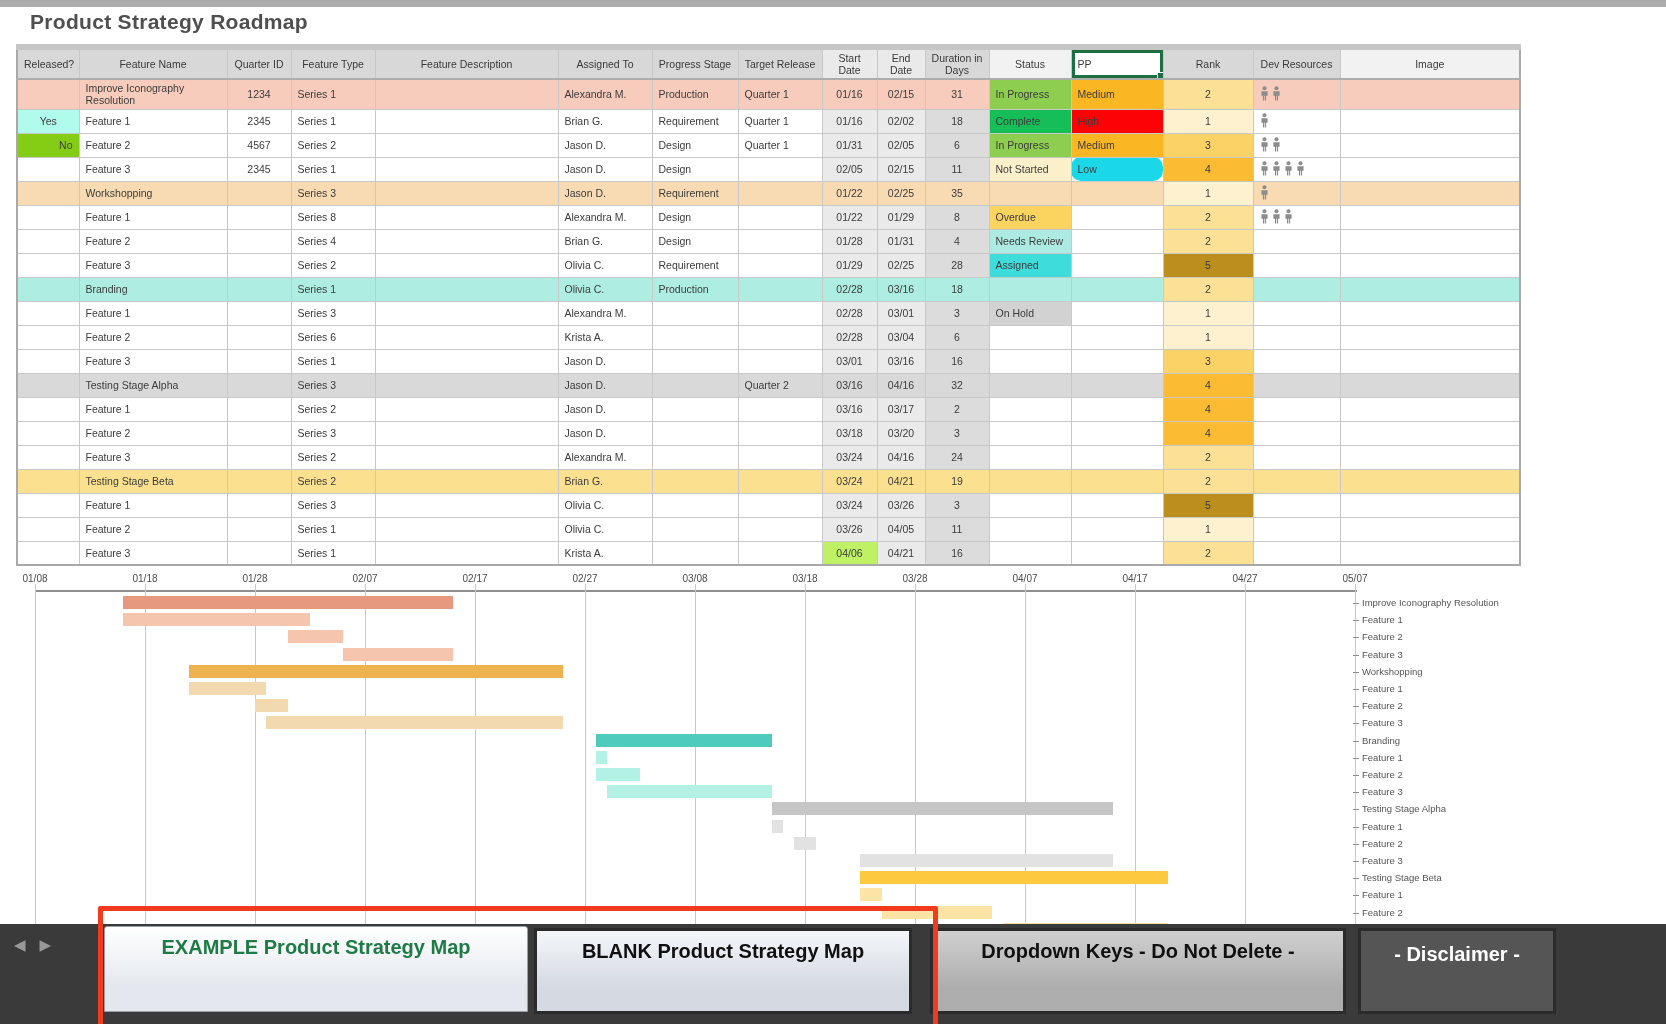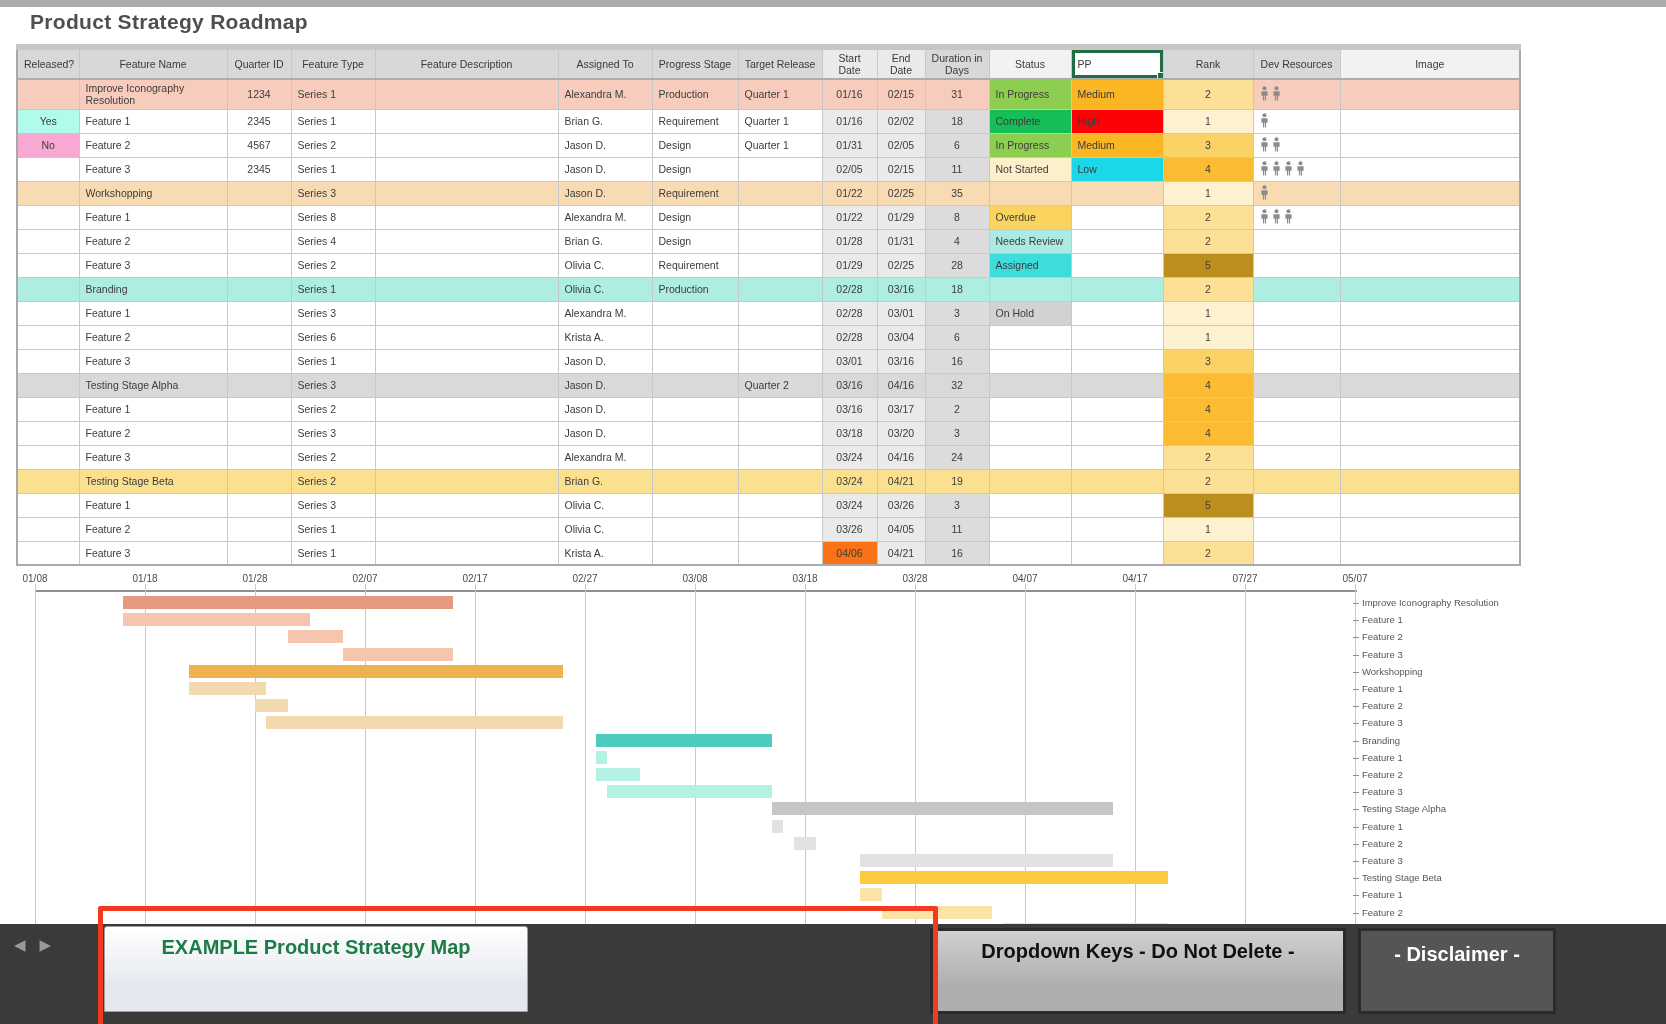--- a/index.html
+++ b/index.html
@@ -133,21 +133,21 @@
             <td class="cell" style="background: rgb(22, 190, 87);">Complete</td>
             <td class="cell" style="background: rgb(252, 1, 5);">High</td>
             <td class="cell c" style="background: rgb(253, 241, 207);">1</td>
             <td class="cell"><svg viewBox="0 0 20 34" width="9" height="15" class="person-icon">
                 <circle cx="10" cy="5" r="4.6" fill="#8C8C8C"></circle>
                 <path d="M3 12 h14 v10 h-3.4 v11 h-2.8 v-11 h-1.6 v11 H6.4 v-11 H3 z" fill="#8C8C8C"></path>
               </svg></td>
             <td class="cell"></td>
           </tr>
           <tr style="height: 24px;">
-            <td class="cell c" style="background: #f9a8d4;">No</td>
+            <td class="cell c" style="background: #84cc16; text-align: right;">No</td>
             <td class="cell">Feature 2</td>
             <td class="cell c">4567</td>
             <td class="cell">Series 2</td>
             <td class="cell"></td>
             <td class="cell">Jason D.</td>
             <td class="cell">Design</td>
             <td class="cell">Quarter 1</td>
             <td class="cell c" style="background: rgb(234, 234, 234);">01/31</td>
             <td class="cell c" style="background: rgb(234, 234, 234);">02/05</td>
             <td class="cell c" style="background: rgb(220, 220, 220);">6</td>
@@ -169,21 +169,21 @@
             <td class="cell c">2345</td>
             <td class="cell">Series 1</td>
             <td class="cell"></td>
             <td class="cell">Jason D.</td>
             <td class="cell">Design</td>
             <td class="cell"></td>
             <td class="cell c" style="background: rgb(234, 234, 234);">02/05</td>
             <td class="cell c" style="background: rgb(234, 234, 234);">02/15</td>
             <td class="cell c" style="background: rgb(220, 220, 220);">11</td>
             <td class="cell" style="background: rgb(251, 240, 202);">Not Started</td>
-            <td class="cell" style="background: rgb(27, 216, 233);">Low</td>
+            <td class="cell" style="background: rgb(27, 216, 233); border-radius: 10px;">Low</td>
             <td class="cell c" style="background: rgb(251, 187, 51);">4</td>
             <td class="cell"><svg viewBox="0 0 20 34" width="9" height="15" class="person-icon">
                 <circle cx="10" cy="5" r="4.6" fill="#8C8C8C"></circle>
                 <path d="M3 12 h14 v10 h-3.4 v11 h-2.8 v-11 h-1.6 v11 H6.4 v-11 H3 z" fill="#8C8C8C"></path>
               </svg><svg viewBox="0 0 20 34" width="9" height="15" class="person-icon">
                 <circle cx="10" cy="5" r="4.6" fill="#8C8C8C"></circle>
                 <path d="M3 12 h14 v10 h-3.4 v11 h-2.8 v-11 h-1.6 v11 H6.4 v-11 H3 z" fill="#8C8C8C"></path>
               </svg><svg viewBox="0 0 20 34" width="9" height="15" class="person-icon">
                 <circle cx="10" cy="5" r="4.6" fill="#8C8C8C"></circle>
                 <path d="M3 12 h14 v10 h-3.4 v11 h-2.8 v-11 h-1.6 v11 H6.4 v-11 H3 z" fill="#8C8C8C"></path>
@@ -477,21 +477,21 @@
           </tr>
           <tr style="height: 24px;">
             <td class="cell c"></td>
             <td class="cell">Feature 3</td>
             <td class="cell c"></td>
             <td class="cell">Series 1</td>
             <td class="cell"></td>
             <td class="cell">Krista A.</td>
             <td class="cell"></td>
             <td class="cell"></td>
-            <td class="cell c" style="background: #f97316;">04/06</td>
+            <td class="cell c" style="background: #bef264;">04/06</td>
             <td class="cell c" style="background: rgb(234, 234, 234);">04/21</td>
             <td class="cell c" style="background: rgb(220, 220, 220);">16</td>
             <td class="cell"></td>
             <td class="cell"></td>
             <td class="cell c" style="background: rgb(252, 224, 150);">2</td>
             <td class="cell"></td>
             <td class="cell"></td>
           </tr>
         </tbody>
     </table>
@@ -514,21 +514,21 @@
       <div class="g-tick-label" style="left: 671px; top: 573px;">03/08</div>
       <div class="g-grid" style="left: 695px; top: 584px; height: 354px;"></div>
       <div class="g-tick-label" style="left: 781px; top: 573px;">03/18</div>
       <div class="g-grid" style="left: 805px; top: 584px; height: 354px;"></div>
       <div class="g-tick-label" style="left: 891px; top: 573px;">03/28</div>
       <div class="g-grid" style="left: 915px; top: 584px; height: 354px;"></div>
       <div class="g-tick-label" style="left: 1001px; top: 573px;">04/07</div>
       <div class="g-grid" style="left: 1025px; top: 584px; height: 354px;"></div>
       <div class="g-tick-label" style="left: 1111px; top: 573px;">04/17</div>
       <div class="g-grid" style="left: 1135px; top: 584px; height: 354px;"></div>
-      <div class="g-tick-label" style="left: 1221px; top: 573px;">07/27</div>
+      <div class="g-tick-label" style="left: 1221px; top: 573px;">04/27</div>
       <div class="g-grid" style="left: 1245px; top: 584px; height: 354px;"></div>
       <div class="g-tick-label" style="left: 1331px; top: 573px;">05/07</div>
       <div class="g-grid" style="left: 1355px; top: 584px; height: 354px;"></div>
       <div class="g-bar" style="left: 123px; top: 596px; width: 330px; background: rgb(230, 153, 127);"></div>
       <div class="g-label" style="left: 1362px; top: 597px;">Improve Iconography Resolution</div>
       <div class="g-bar" style="left: 123px; top: 613.2px; width: 187px; background: rgb(246, 197, 174);"></div>
       <div class="g-label" style="left: 1362px; top: 614.2px;">Feature 1</div>
       <div class="g-bar" style="left: 288px; top: 630.4px; width: 55px; background: rgb(246, 197, 174);"></div>
       <div class="g-label" style="left: 1362px; top: 631.4px;">Feature 2</div>
       <div class="g-bar" style="left: 343px; top: 647.6px; width: 110px; background: rgb(246, 197, 174);"></div>
@@ -566,18 +566,19 @@
       <div class="g-bar" style="left: 1003px; top: 922.8px; width: 165px; background: rgb(251, 228, 166);"></div>
       <div class="g-label" style="left: 1362px; top: 923.8px;">Feature 3</div>
     </div>
 
   <div class="tabbar">
     <div class="tab-nav">
       <span class="tab-arrow">◀</span>
       <span class="tab-arrow">▶</span>
     </div>
     <div class="tab tab-example">EXAMPLE Product Strategy Map</div>
+    <div class="tab tab-blank">BLANK Product Strategy Map</div>
     <div class="tab tab-disclaimer">- Disclaimer -</div>
     <div class="tab tab-dropdown">Dropdown Keys - Do Not Delete -</div>
   </div>
 
   <div class="red-annotation"></div>
 </div>
 
 </body></html>

